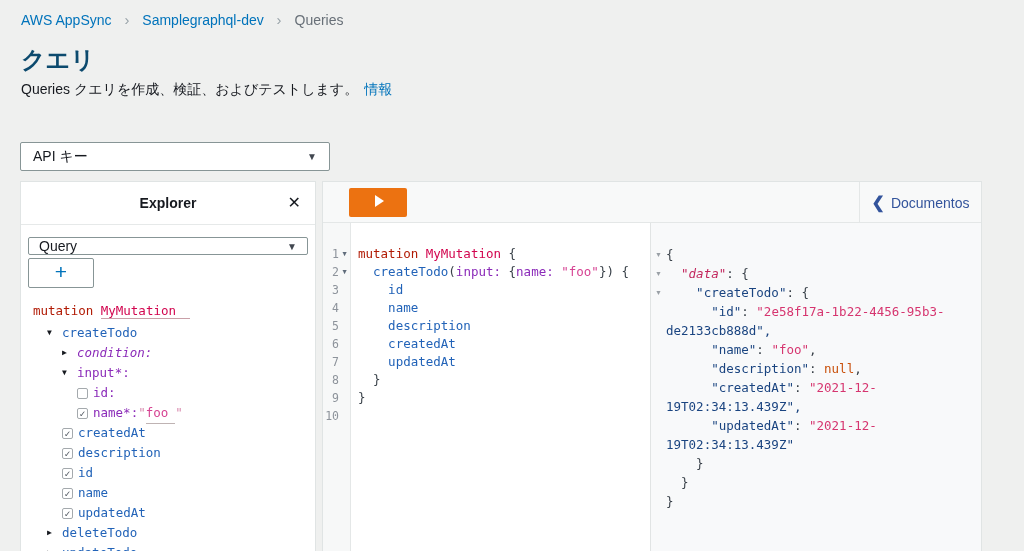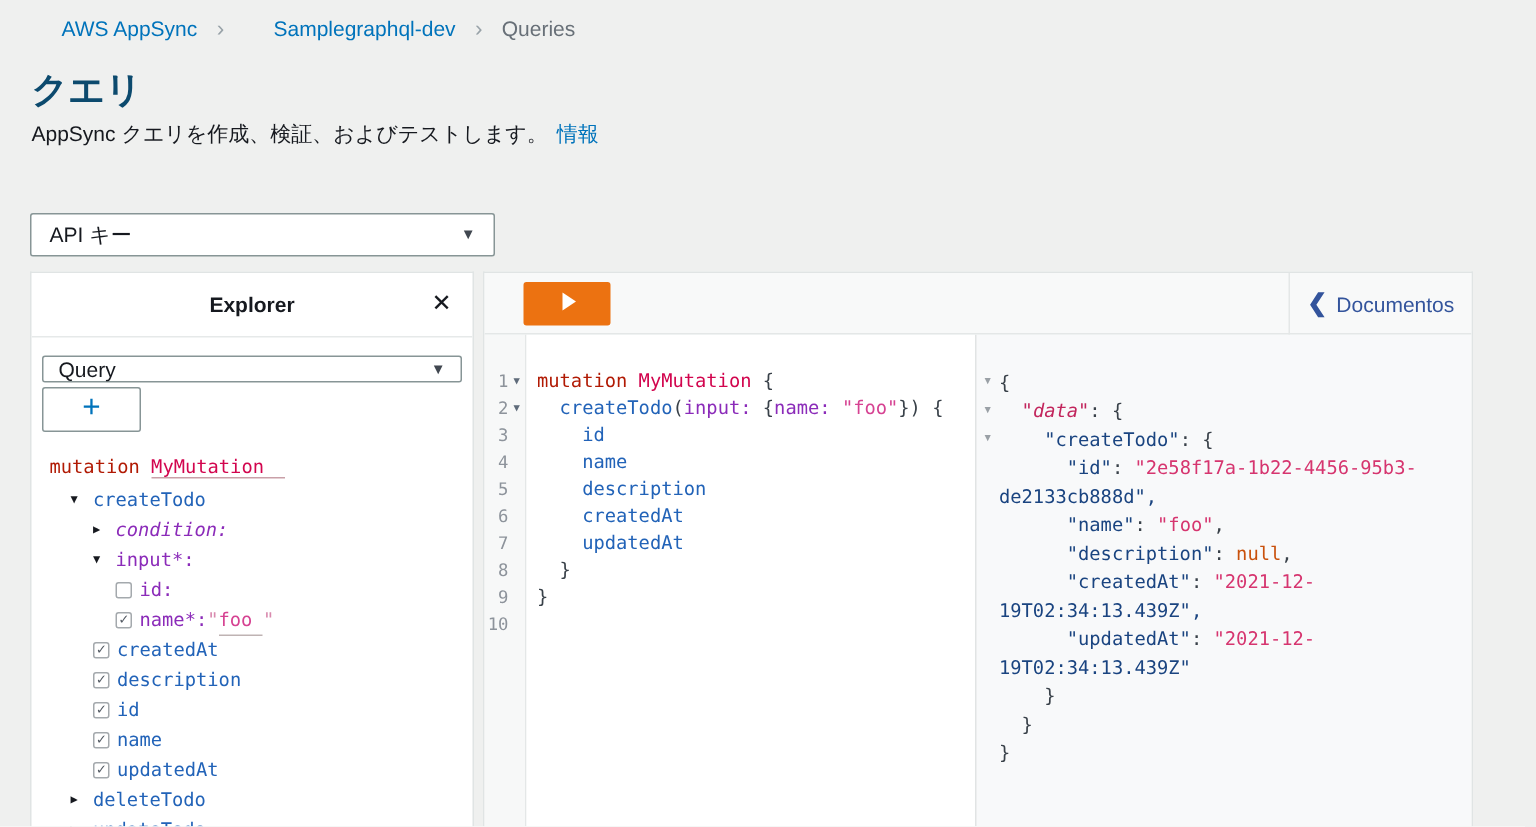--- a/index.html
+++ b/index.html
@@ -4,21 +4,21 @@
 <style>
   * { margin:0; padding:0; box-sizing:border-box; }
   html,body { width:1024px; height:551px; overflow:hidden; }
   .page {
     position:relative; width:1024px; height:551px; overflow:hidden;
     background:#eff0ef; color:#16191f;
     font-family:"Liberation Sans", sans-serif; font-size:14px;
   }
   
   .breadcrumb { position:absolute; left:21px; top:11px; font-size:14px; }
-  .breadcrumb a { color:#0073bb; text-decoration:none; cursor:pointer;margin-left:20px; }
+  .breadcrumb a { color:#0073bb; text-decoration:none; cursor:pointer; }
   .breadcrumb .sep { color:#98a2a8; margin:0 9px; font-size:15px; }
   .breadcrumb .current { color:#687078; }
   .page-title { position:absolute; left:21px; top:44px; font-size:24px; font-weight:700; color:#0c4a6e; }
   .subtitle { position:absolute; left:21px; top:81px; font-size:14px; color:#16191f; }
   .subtitle a { color:#0073bb; text-decoration:none; margin-left:6px; cursor:pointer; }
   .hint { position:absolute; left:21px; top:111px; font-size:14px; color:#16191f; }
   .auth-select {
     position:absolute; left:20px; top:142px; width:310px; height:29px;
     background:#fff; border:1px solid #879596; border-radius:2px;
     display:flex; align-items:center; justify-content:space-between;
@@ -112,21 +112,21 @@
     <a>AWS AppSync</a>
     <span class="sep">›</span>
     <a>Samplegraphql-dev</a>
     <span class="sep">›</span>
     <span class="current">Queries</span>
   </div>
 
   <div class="page-title">クエリ</div>
 
   <div class="subtitle">
-    <span>AppSync クエリを作成、検証、およびテストします。</span><a>情報</a>
+    <span>Queries クエリを作成、検証、およびテストします。</span><a>情報</a>
   </div>
 
 
   <div class="auth-select">
     <span>API キー</span>
     <span class="caret">▼</span>
   </div>
 
   <div class="explorer">
     <div class="explorer-header">

